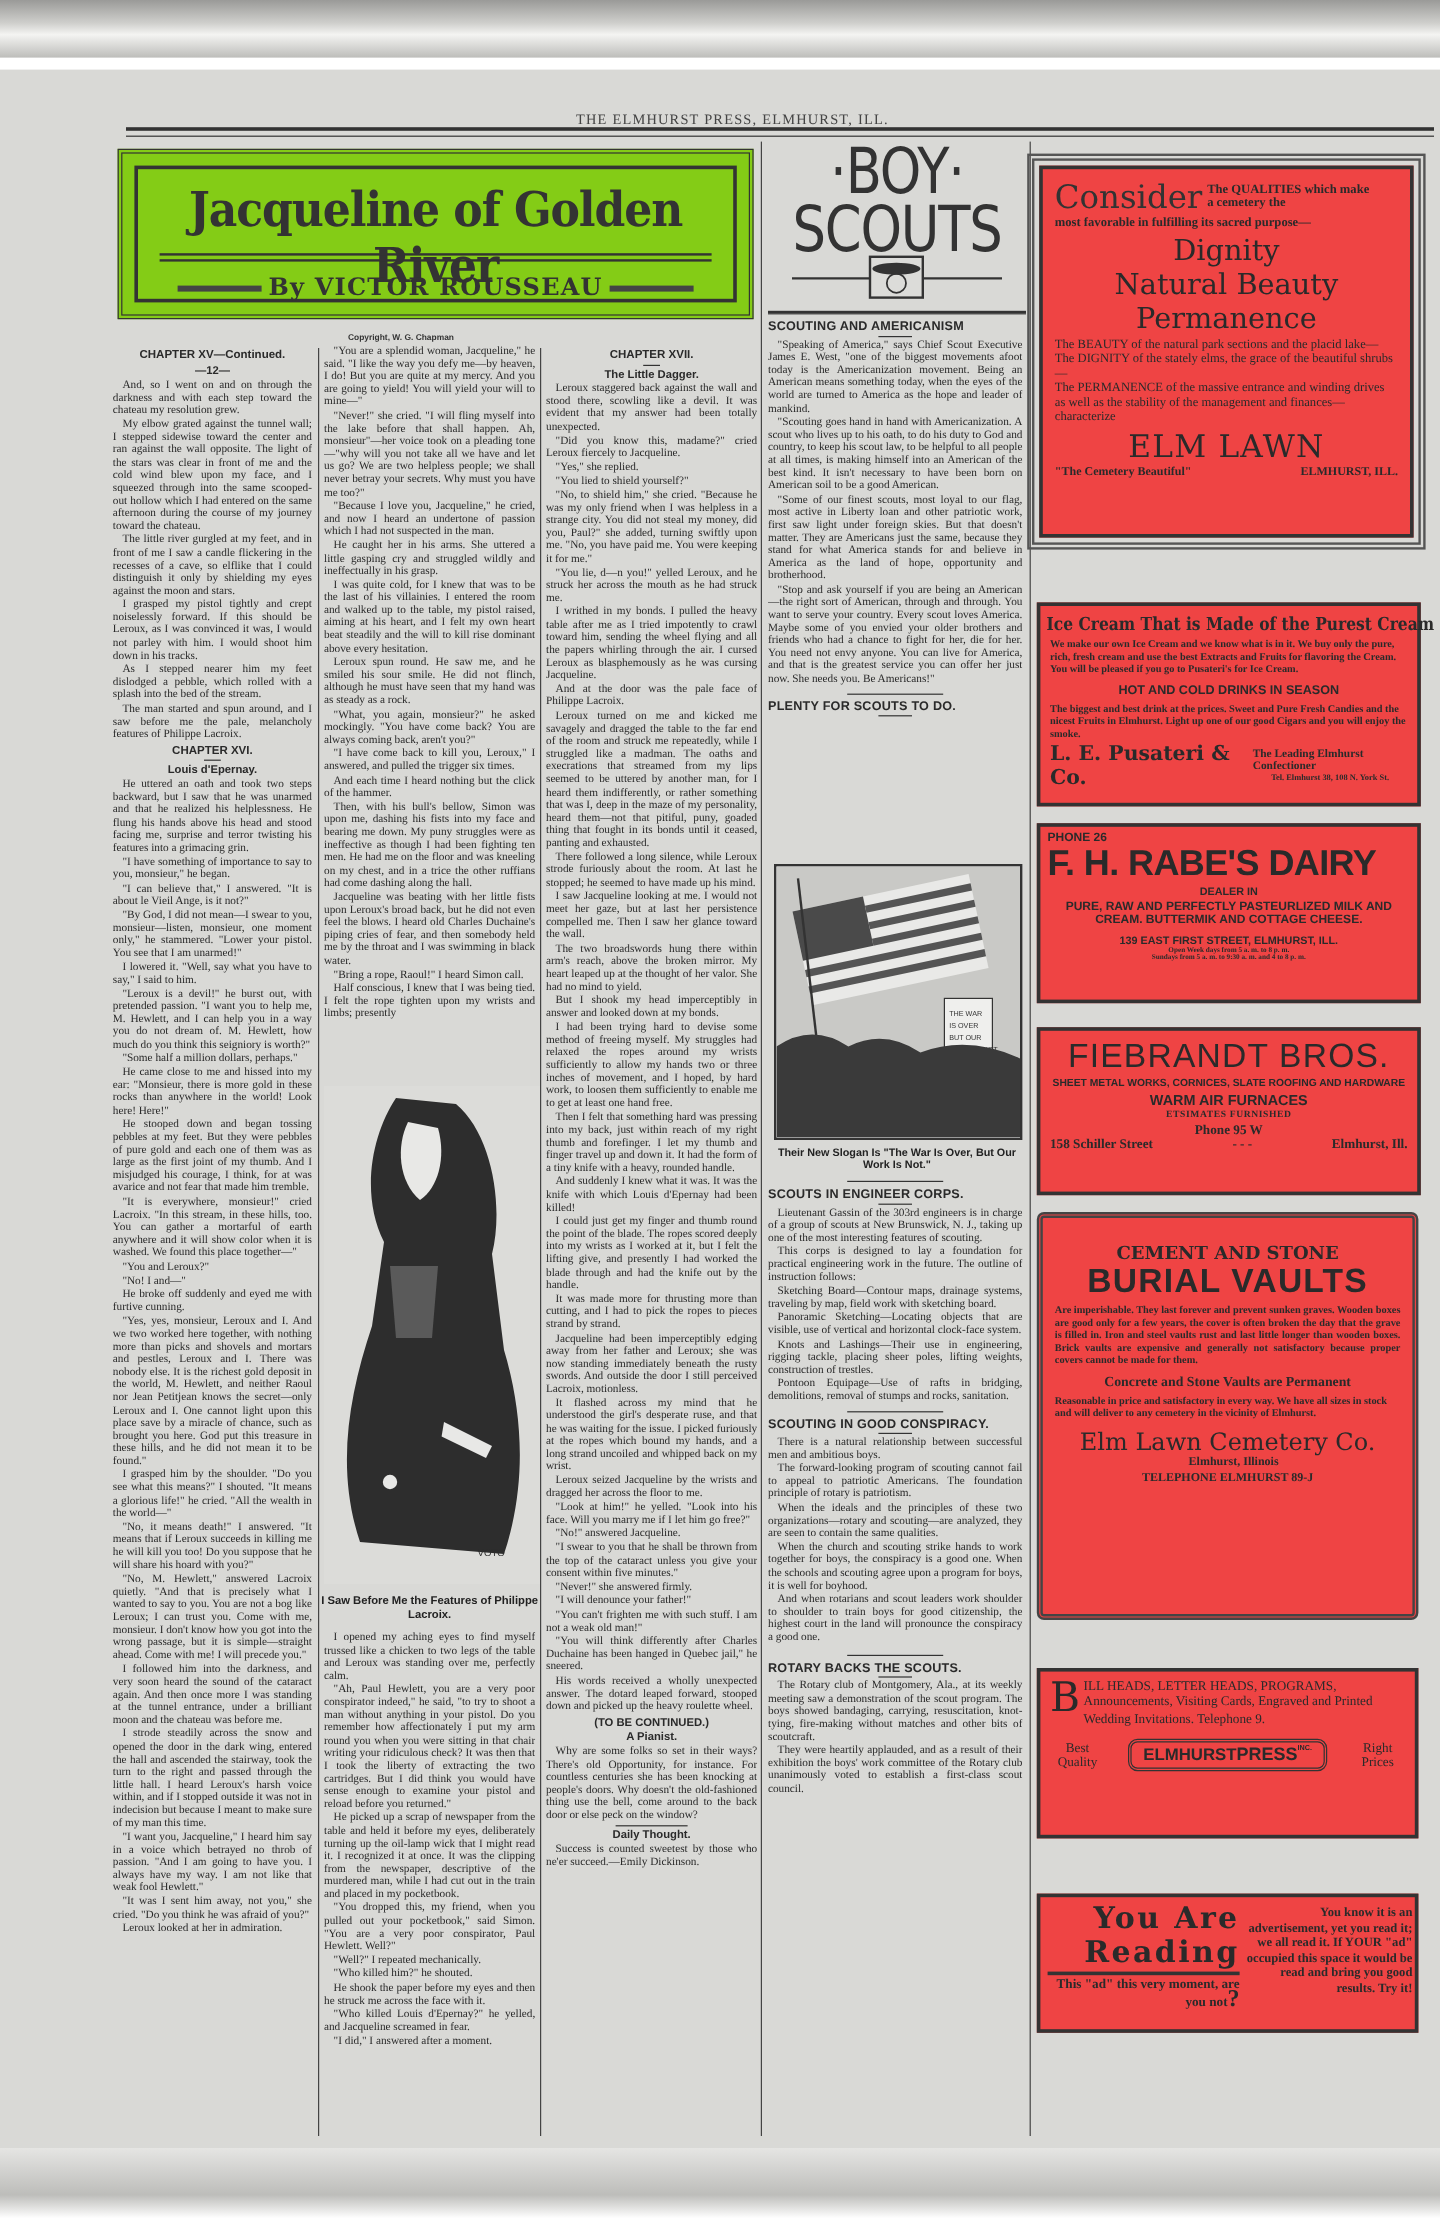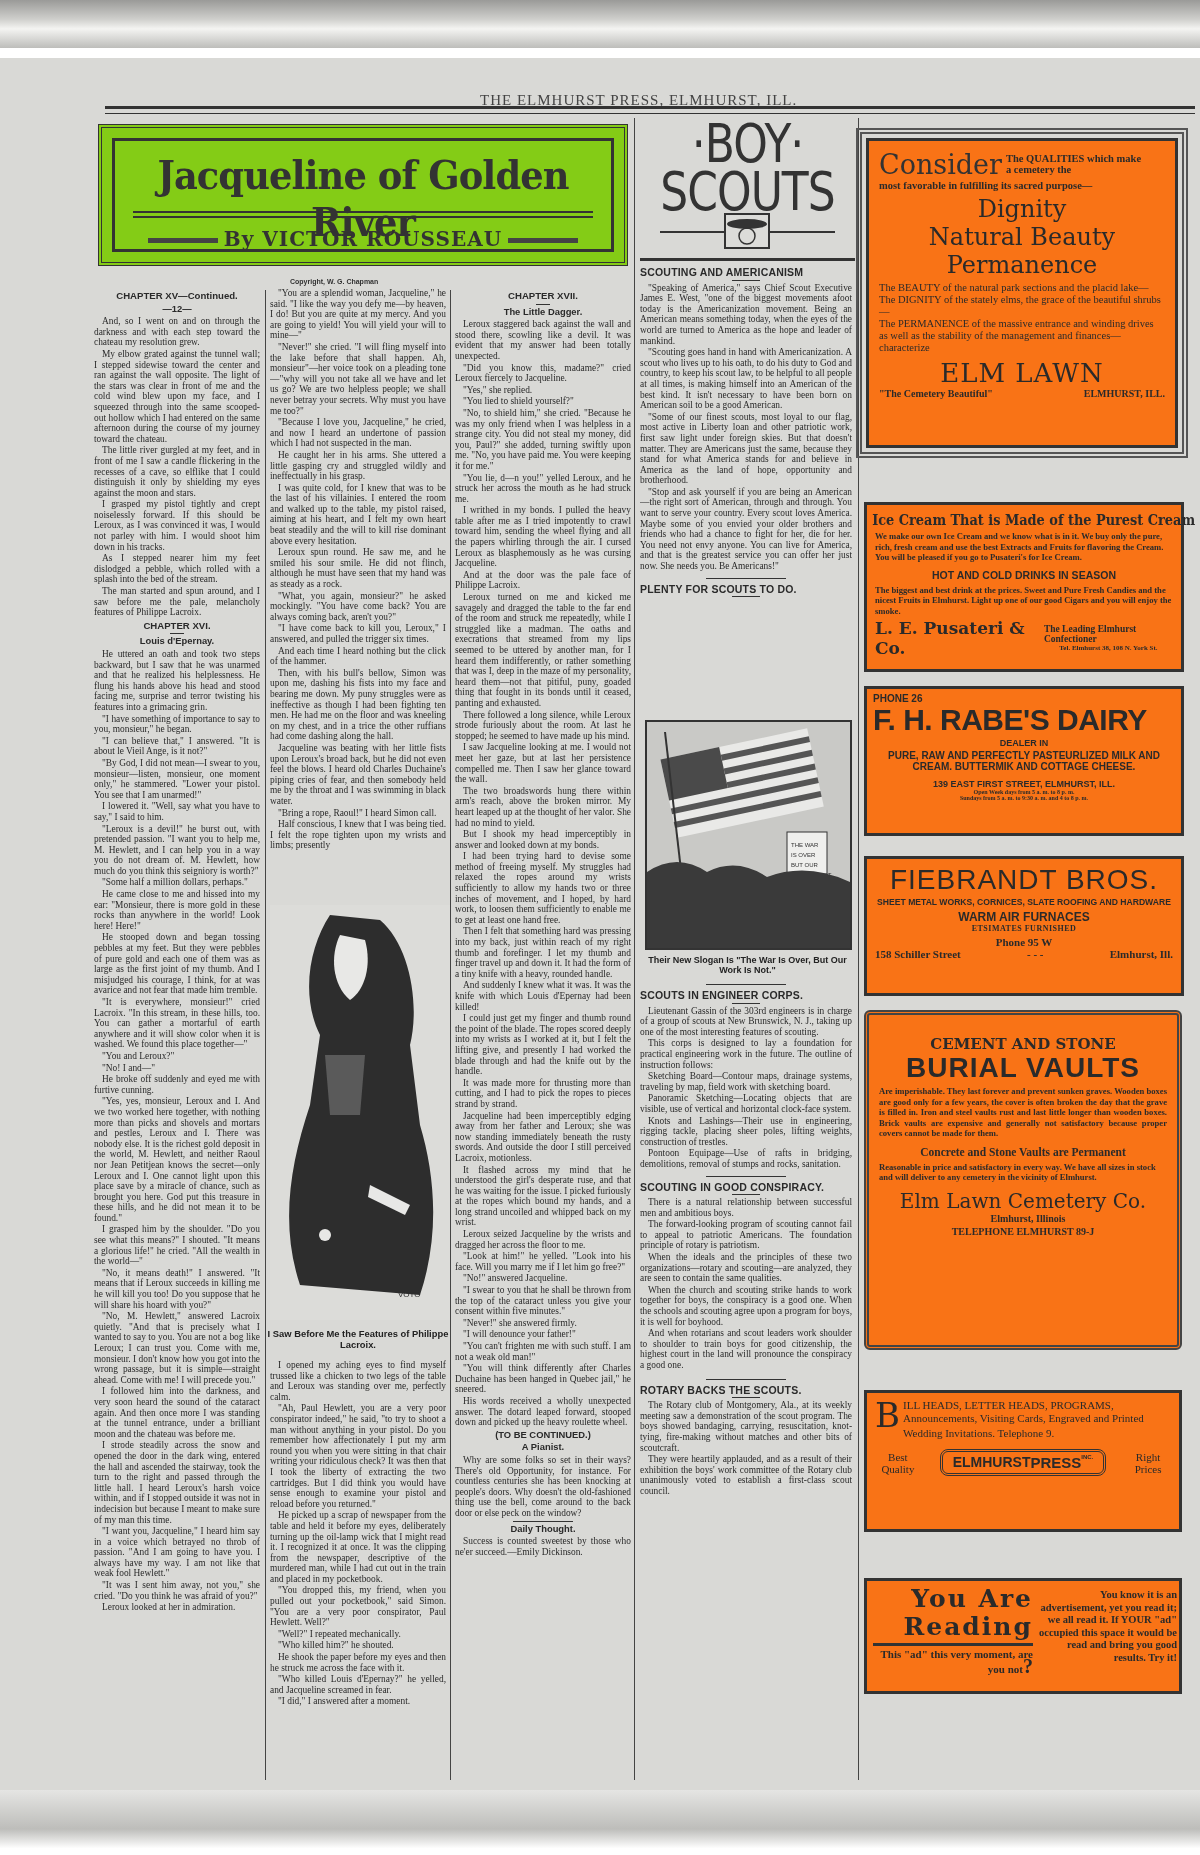--- a/index.html
+++ b/index.html
@@ -2,21 +2,21 @@
 <html><head>
 <meta charset="utf-8">
 <style>
   * { box-sizing: border-box; margin: 0; padding: 0; }
   html, body { width: 1200px; height: 1855px; background: #ffffff; overflow: hidden; }
   body { position: relative; font-family: "Liberation Serif", "DejaVu Serif", serif; color: #222; }
   .page { position: absolute; left: 0; top: 58px; width: 1200px; height: 1797px;
           background: #d9d9d6; }
   .scan-top { position: absolute; left: 0; top: 0; width: 1200px; height: 48px;
               background: linear-gradient(#9a9a98, #cfcfcc 40%, #f4f4f2 60%, #bdbdba); }
-  .folio { position: absolute; left: 480px; top: 30px; font-size: 15px; letter-spacing: 1px;
+  .folio { position: absolute; left: 480px; top: 30px; font-size: 12px; letter-spacing: 1px;
            color: #444; font-variant: small-caps; }
   .rule-top { position: absolute; left: 105px; top: 48px; width: 1090px; height: 3px; background: #333; }
   .rule-top2 { position: absolute; left: 105px; top: 55px; width: 1090px; height: 1px; background: #333; }
   .col { position: absolute; font-size: 9.4px; line-height: 10.6px; text-align: justify; color: #2a2a2a; }
   .col p { text-indent: 8px; margin-bottom: 1px; }
   .chap { font-family: "Liberation Sans", sans-serif; font-weight: bold; text-align: center;
           font-size: 9.6px; margin: 3px 0 1px; text-indent: 0 !important; }
   .sub { font-family: "Liberation Sans", sans-serif; font-weight: bold; text-align: center;
          font-size: 9.4px; margin: 2px 0 2px; }
   .dash { width: 14px; height: 1px; background: #333; margin: 2px auto; }
@@ -47,21 +47,21 @@
   .bs-head { position: absolute; left: 640px; top: 64px; width: 215px; height: 140px; text-align: center; }
   .bs-title { font-family: "DejaVu Sans", sans-serif; font-size: 44px; line-height: 40px;
               font-weight: normal; color: #333; letter-spacing: -1px; transform: scaleY(1.2); }
   .bs-sec-head { font-family: "Liberation Sans", sans-serif; font-weight: bold; 
                  font-size: 10.5px; letter-spacing: 0.2px; margin: 5px 0 2px; }
   .flag-photo { position: absolute; left: 645px; top: 720px; width: 207px; height: 230px;
                 border: 2px solid #333; background: #eee; overflow: hidden; }
   .photo-cap { position: absolute; left: 640px; top: 955px; width: 215px; text-align: center;
                font-family: "Liberation Sans", sans-serif; font-weight: bold; font-size: 9px; line-height: 10px; }
   
-  .ad { position: absolute; background: #f97316; border: 3px solid #333; color: #2a2a2a; }
+  .ad { position: absolute; background: #ef4444; border: 3px solid #333; color: #2a2a2a; }
   .sans { font-family: "Liberation Sans", "DejaVu Sans", sans-serif; }
   .center { text-align: center; }
   .b { font-weight: bold; }
   .bottom-torn { position: absolute; left: 0; top: 1790px; width: 1200px; height: 65px;
                  background: linear-gradient(#e5e5e3, #bdbdba 60%, #fff 90%); }
 </style>
 </head>
 <body>
 
 <div class="scan-top"></div>

